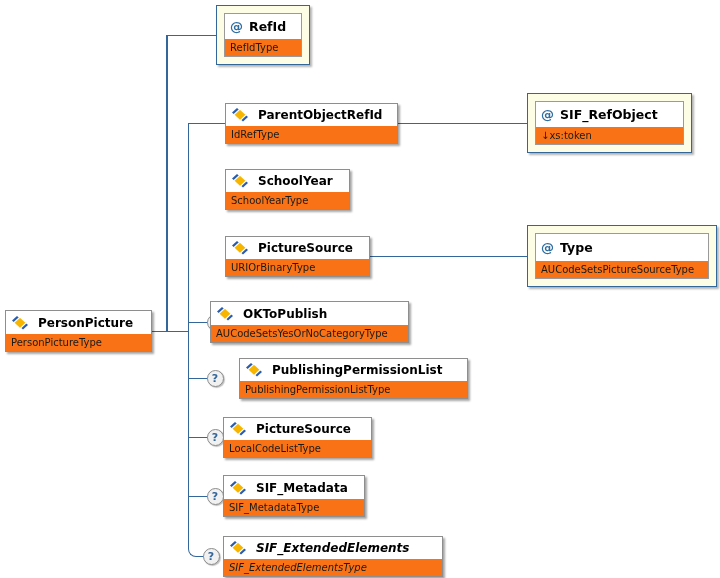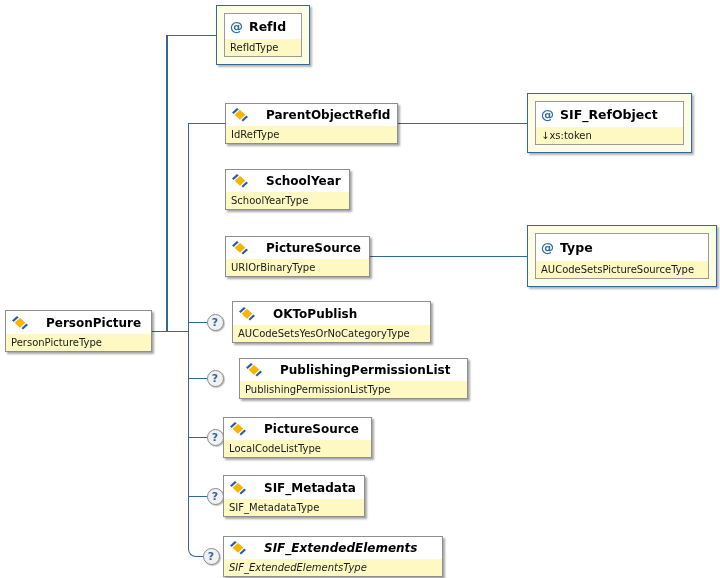--- a/index.html
+++ b/index.html
@@ -14,26 +14,26 @@
   .corner{
     position:absolute;border-left:1.5px solid #336699;border-bottom:1.5px solid #336699;
     border-bottom-left-radius:8px;background:transparent;
   }
   
   .elem{
     position:absolute;background:#ffffff;border:1px solid #8e8e8e;
     box-shadow:1.5px 1.5px 2px rgba(0,0,0,0.35);box-sizing:border-box;
   }
   .elem .title{
-    display:flex;align-items:center;gap:18px;padding:0 4px 0 6px;
+    display:flex;align-items:center;gap:10px;padding:0 4px 0 6px;
     height:calc(100% - 17px);font-size:12px;font-weight:bold;color:#000;
     white-space:nowrap;overflow:hidden;
   }
   .tbar{
-    position:absolute;left:0;right:0;bottom:0;height:17px;background:#fef9c3;
+    position:absolute;left:0;right:0;bottom:0;height:17px;background:#f97316;
     font-size:10px;color:#1a1a1a;line-height:17px;padding-left:5px;
     white-space:nowrap;overflow:hidden;
   }
   
   .attrbox{
     position:absolute;background:#fdfce4;border:1.5px solid #336699;
     box-shadow:1.5px 1.5px 2px rgba(0,0,0,0.3);box-sizing:border-box;
   }
   .attr-inner{
     position:absolute;left:7px;right:7px;top:7px;bottom:7px;
@@ -154,21 +154,21 @@
     <div class="attr-inner">
       <div class="title">
         <span class="at">@</span>
         <span>Type</span>
       </div>
       <div class="tbar">AUCodeSetsPictureSourceType</div>
     </div>
   </div>
 
   <div class="opt" style="left:206.5px;top:313.5px;">?</div>
-  <div class="elem" style="left:232px;top:301px;width:199px;height:42px;">
+  <div class="elem" style="left:210px;top:301px;width:199px;height:42px;">
     <div class="title">
       <span class="dicon">
           <svg width="16" height="14" viewBox="0 0 16 14">
             <use href="#elem-diamond"></use>
           </svg>
         </span>
       <span>OKToPublish</span>
     </div>
     <div class="tbar">AUCodeSetsYesOrNoCategoryType</div>
   </div>

